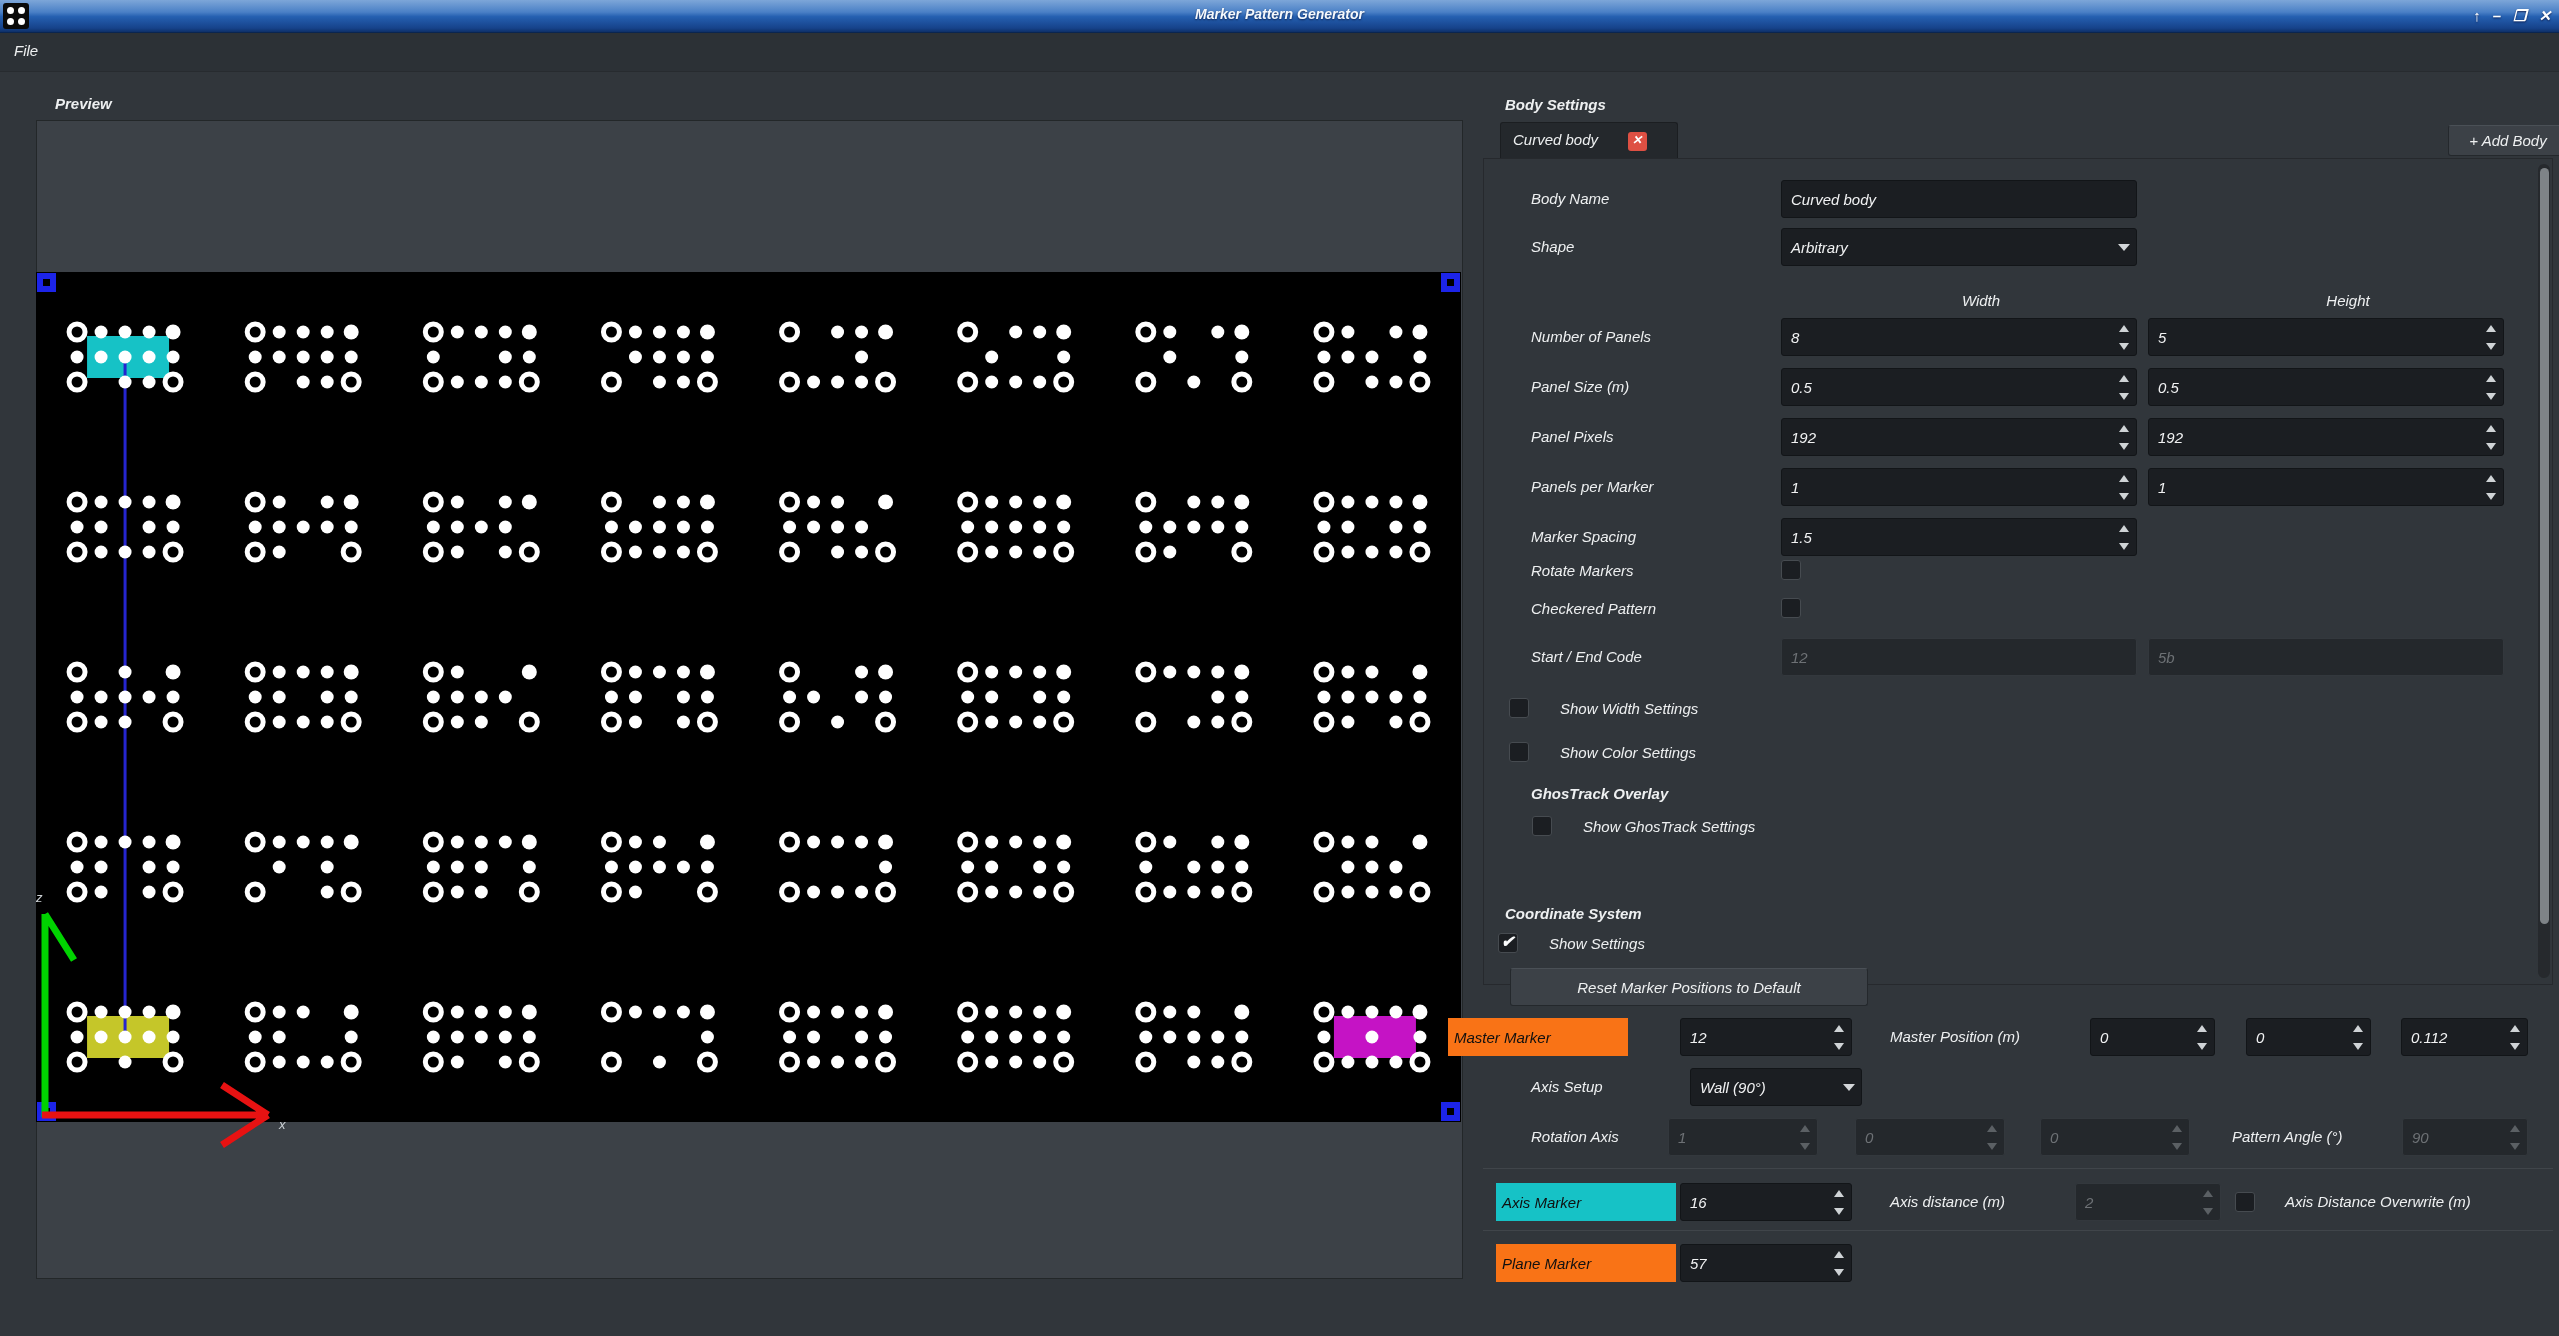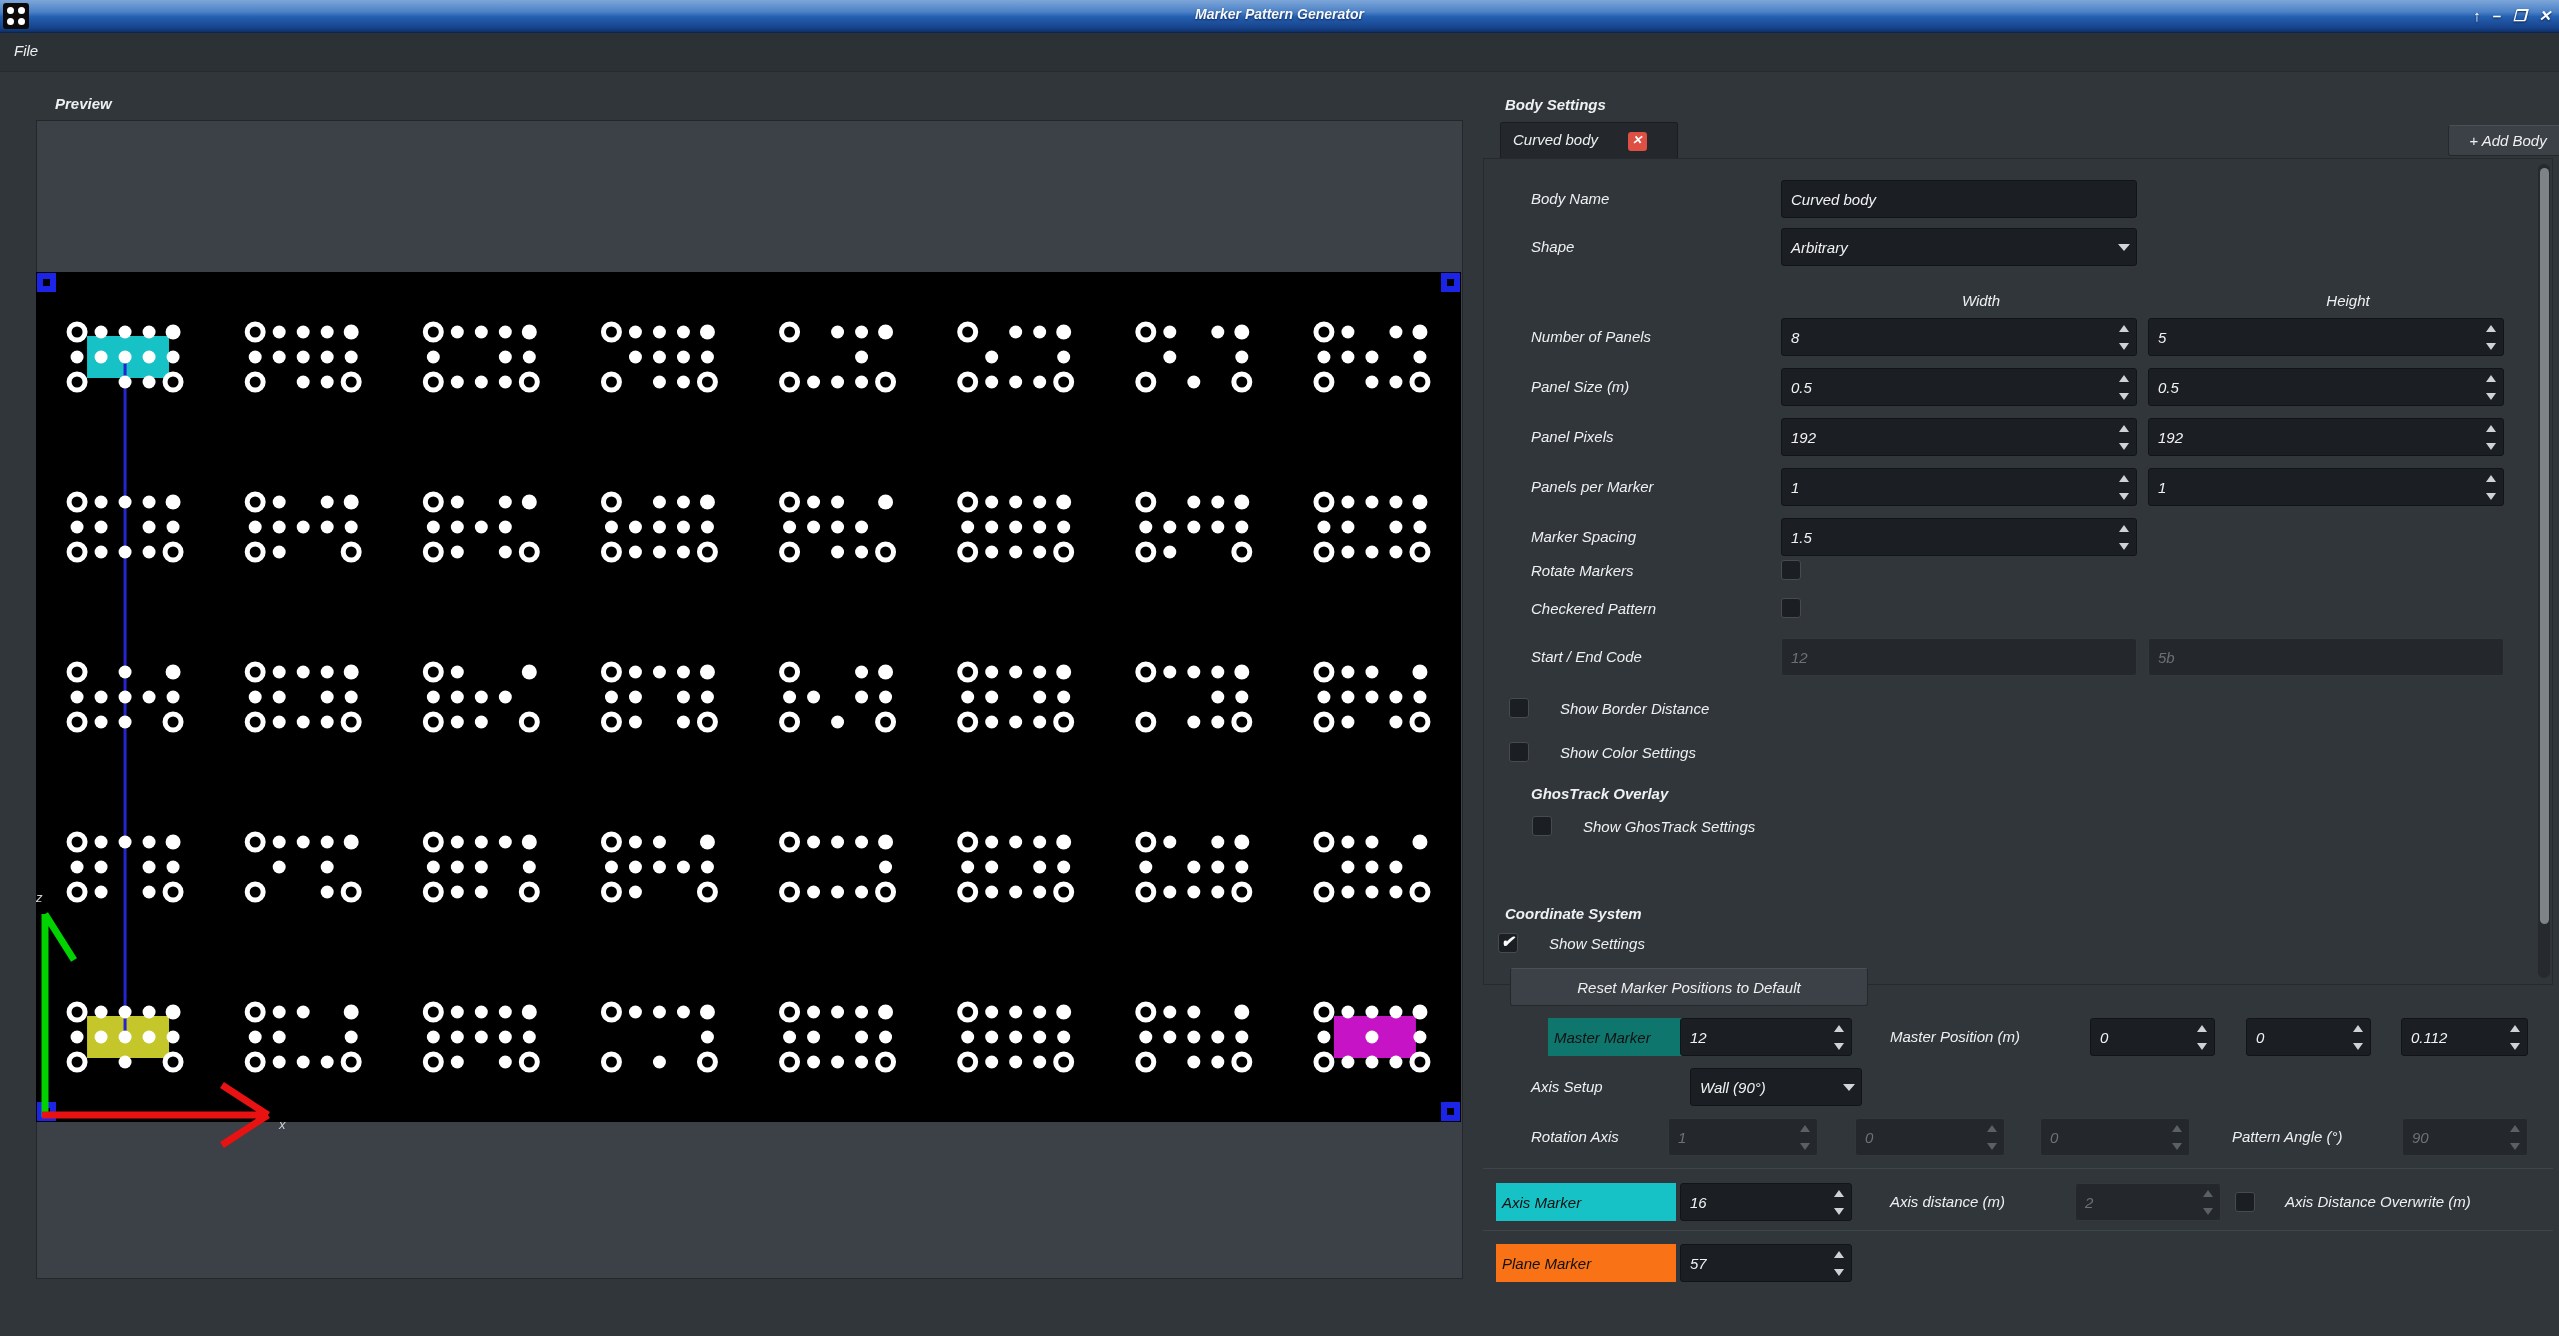--- a/index.html
+++ b/index.html
@@ -835,36 +835,36 @@
 
   <div class="lbl" style="left:1509px;top:648px">Start / End Code</div>
   <div class="txtin dis" style="left:1781px;top:638px;width:356px">
     <span class="v">12</span>
   </div>
   <div class="txtin dis" style="left:2148px;top:638px;width:356px">
     <span class="v">5b</span>
   </div>
 
   <span class="chk" style="left:1509px;top:698px"></span>
-  <div class="lbl" style="left:1538px;top:700px">Show Border Distance</div>
+  <div class="lbl" style="left:1538px;top:700px">Show Width Settings</div>
 
   <span class="chk" style="left:1509px;top:742px"></span>
   <div class="lbl" style="left:1538px;top:744px">Show Color Settings</div>
 
   <div class="lbl hdr" style="left:1509px;top:785px">GhosTrack Overlay</div>
   <span class="chk" style="left:1532px;top:816px"></span>
   <div class="lbl" style="left:1561px;top:818px">Show GhosTrack Settings</div>
 
   <div class="lbl hdr" style="left:1483px;top:905px">Coordinate System</div>
   <span class="chk on" style="left:1498px;top:933px"></span>
   <div class="lbl" style="left:1527px;top:935px">Show Settings</div>
 
   <div class="btn" style="left:1496px;top:968px;width:358px;height:38px">Reset Marker Positions to Default</div>
 
-  <div class="tag" style="left:1548px;top:1018px;width:180px;background:#0f766e">Master Marker</div>
+  <div class="tag" style="left:1448px;top:1018px;width:180px;background:#f97316">Master Marker</div>
   <div class="spin" style="left:1680px;top:1018px;width:172px">
     <span class="v">12</span>
     <span class="btns">
         <i class="sb">
           <b class="tu"></b>
         </i>
         <i class="sb">
           <b class="td"></b>
         </i>
       </span>

